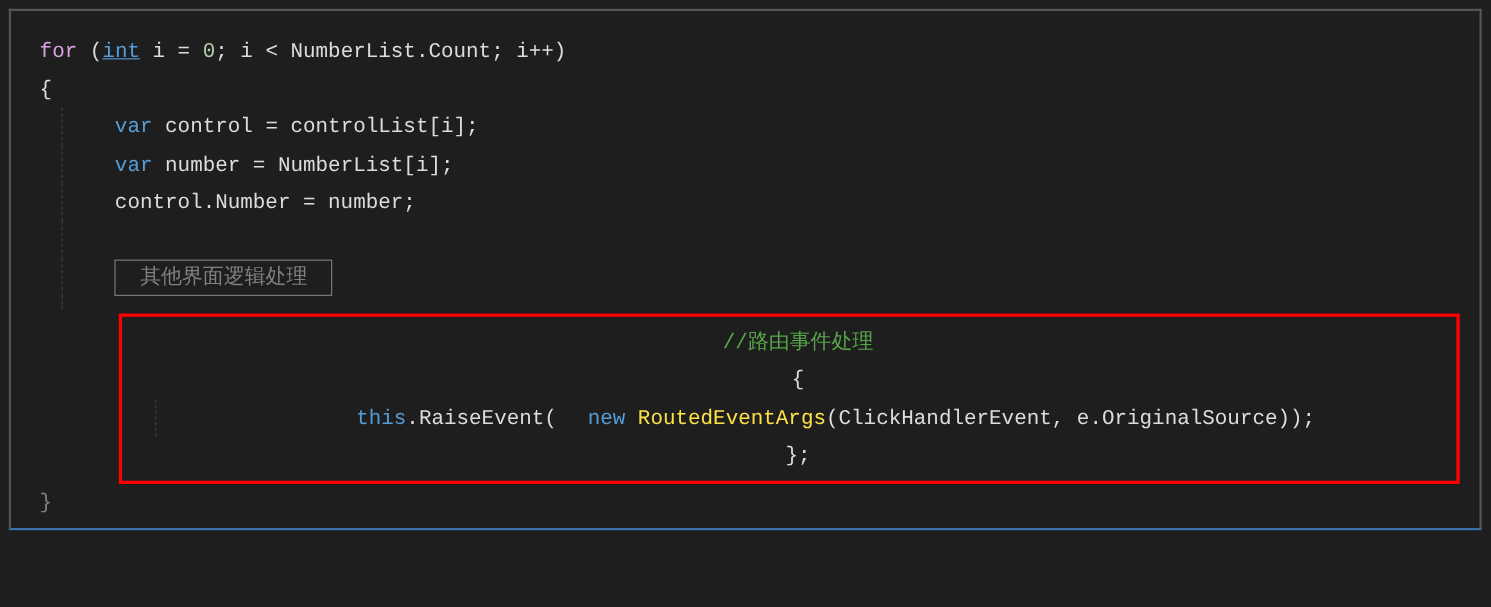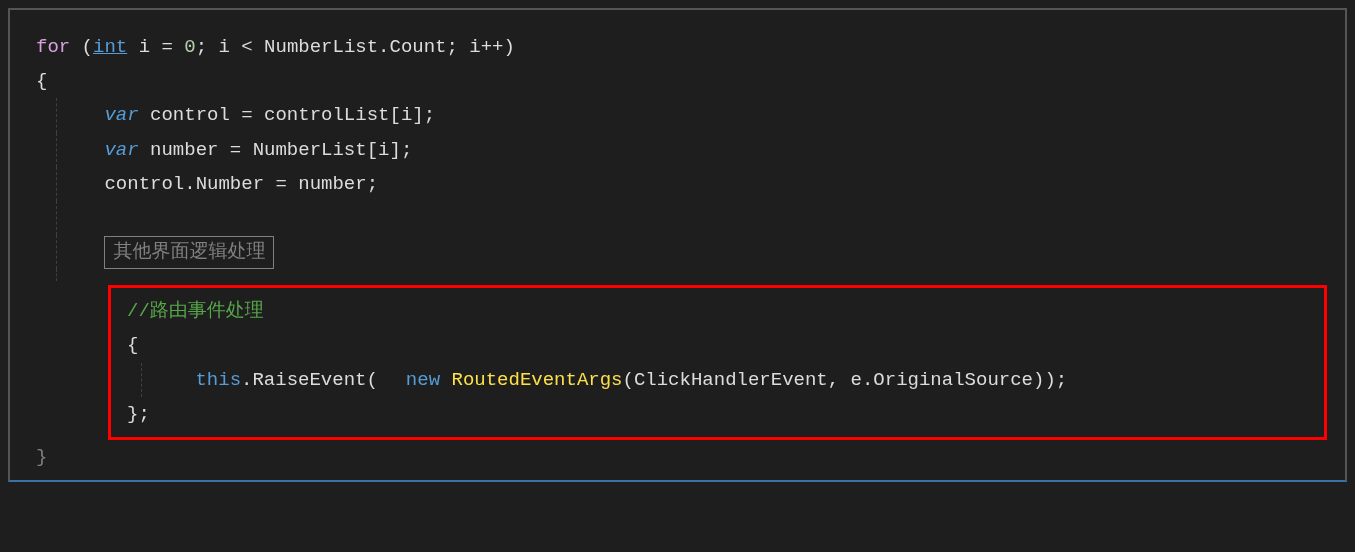--- a/index.html
+++ b/index.html
@@ -27,42 +27,43 @@
     position: absolute;
     left: 0;
     top: 0;
     bottom: 0;
     border-left: 1px dashed #404040;
   }
   .indent-guide.i1 { left: 32px; }
   .indent-guide.i2 { left: 100px; }
   .kw-flow { color: #d8a0df; }
   .kw-type { color: #569cd6; text-decoration: underline; }
-  .kw-var  { color: #569cd6; font-style: italic; }
+  .kw-var  { color: #569cd6; }
   .ident   { color: #dcdcdc; }
   .num     { color: #b5cea8; }
   .punct   { color: #dcdcdc; }
   .comment { color: #57a64a; }
   .type-cls{ color: #fde047; margin-top: 28px; }
   .this-kw { color: #569cd6; margin-top: 29px; }
   .new-kw  { color: #569cd6; margin-left: 28px; }
   .region-box {
     display: inline-block;
     border: 1px solid #808080;
     color: #808080;
-    padding: 2px 8px;
+    padding: 2px 22px;
     font-size: 19px;
     line-height: 1.4;
   }
   .highlight-box {
     border: 3px solid #ff0000;
     padding: 6px 0 6px 0;
     margin-left: 84px;
     margin-right: 4px;
     margin-top: 4px;
+    text-align: center;
   }
   .highlight-box .code-line { padding-left: 16px; }
   .spacer { height: 34px; position: relative; }
   .brace-close-last { color: #808080; }
 </style>
 </head>
 <body>
 
 <div class="editor-frame">
 

